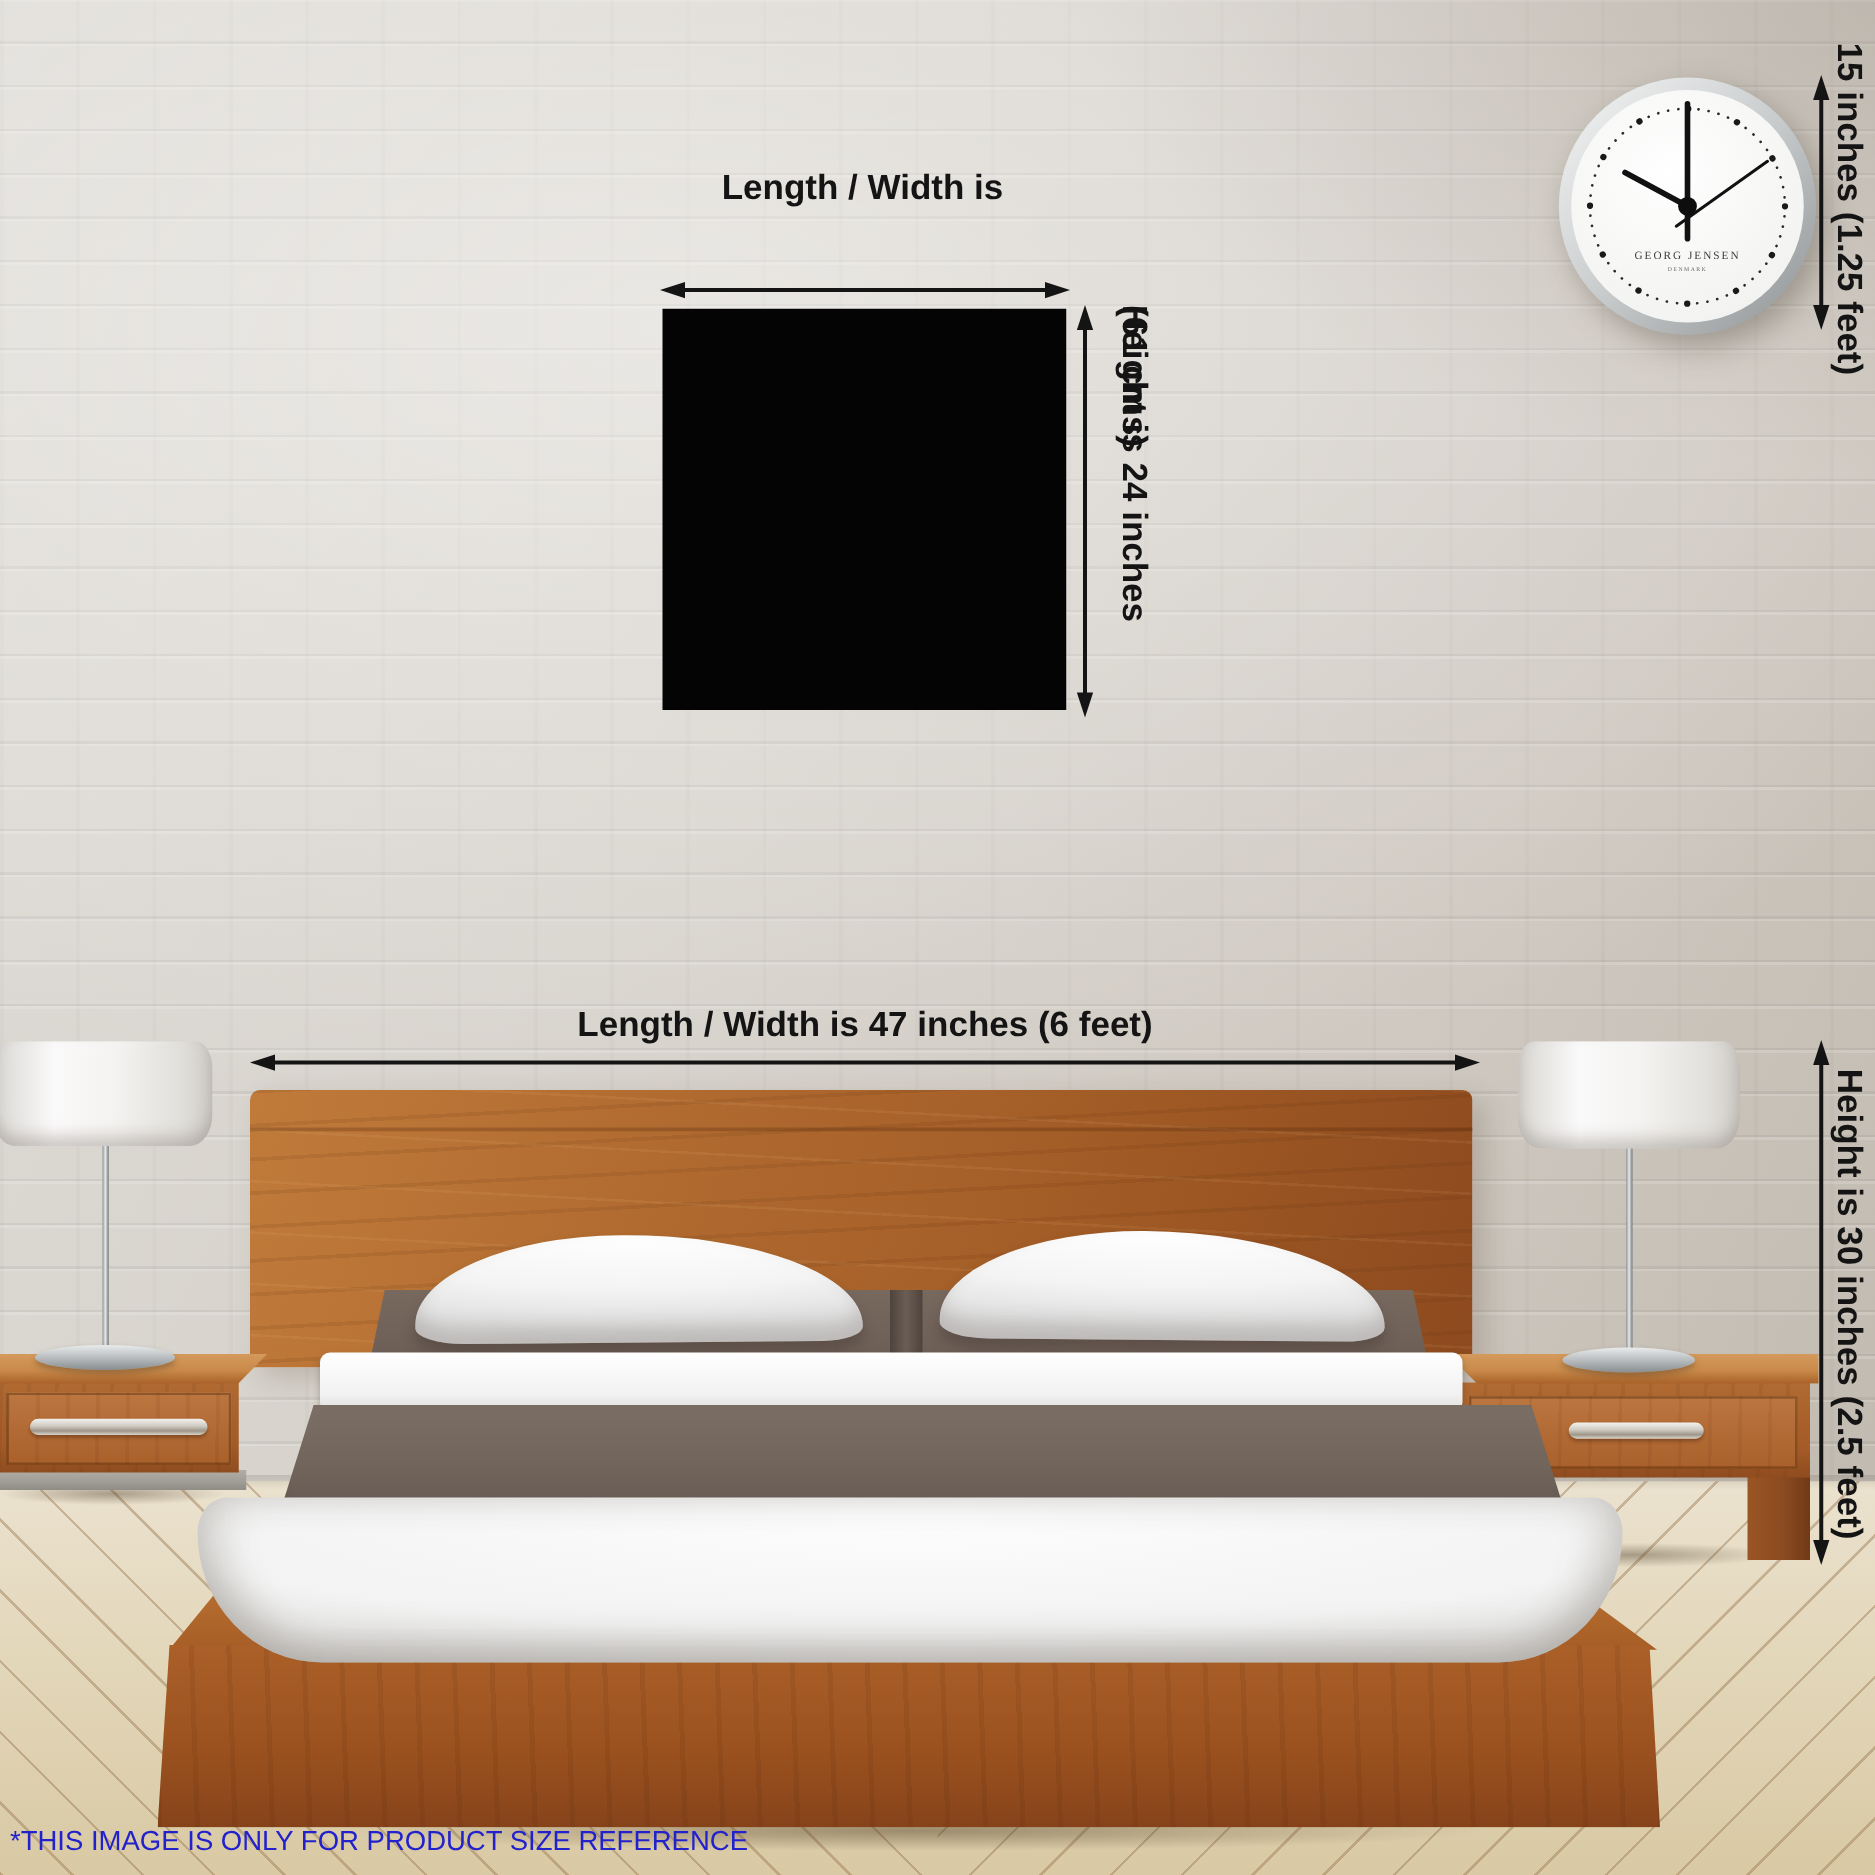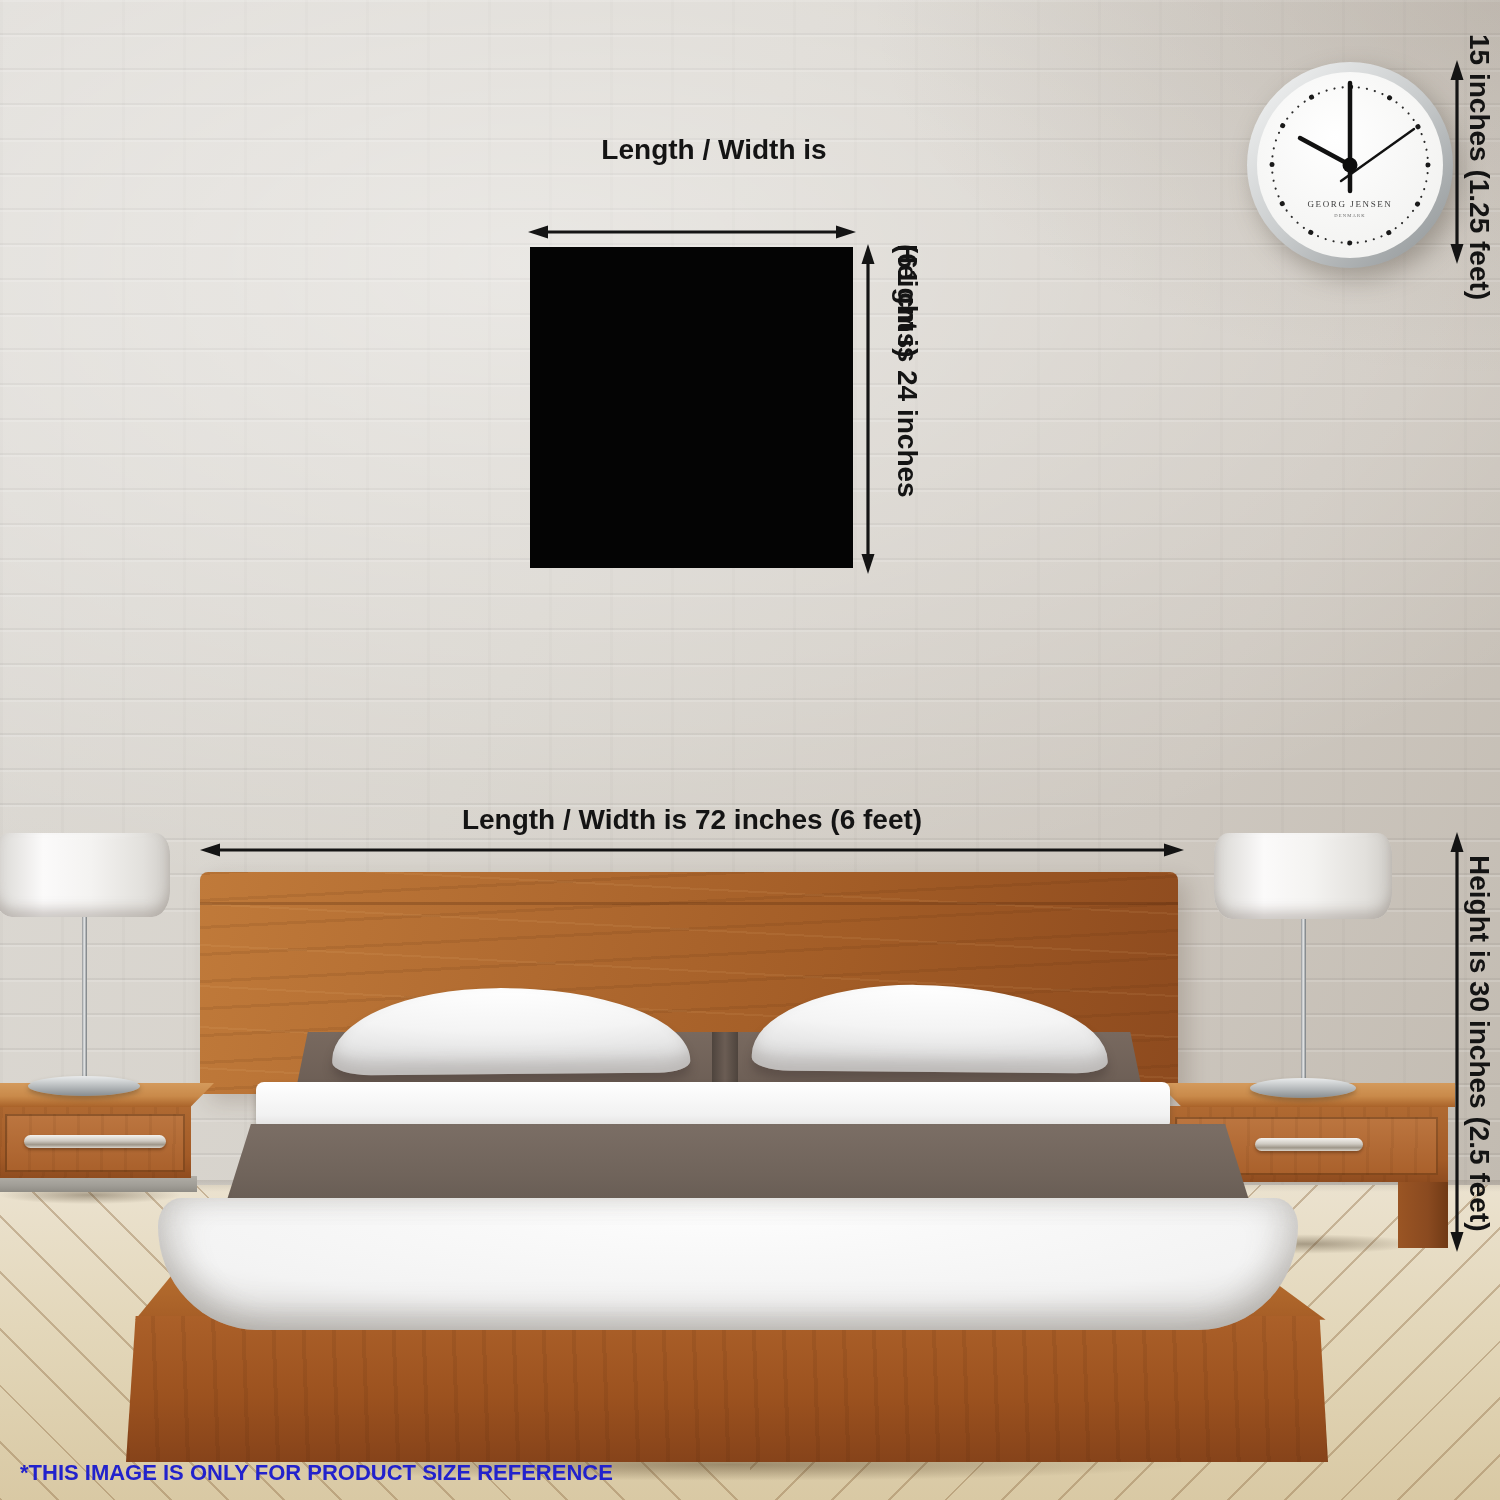--- a/index.html
+++ b/index.html
@@ -127,21 +127,21 @@
 
   
   .product-square{left:530px;top:247px;width:323px;height:321px;background:#040404;}
 
   
   .anno{color:#141414;font-weight:bold;font-size:28px;line-height:35px;z-index:50;}
   .anno-center{text-align:center;}
   .vertical{writing-mode:vertical-lr;text-orientation:mixed;text-align:center;line-height:35px;}
   .vline{display:block;}
   .arrow-svg{z-index:50;}
-  .disclaimer{left:20px;top:1460px;width:900px;color:#2222cc;font-weight:bold;font-size:22px;z-index:50;}
+  .disclaimer{left:8px;top:1460px;width:900px;color:#2222cc;font-weight:normal;font-size:22px;z-index:50;}
 
   
   .clock-wrap{left:1242px;top:57px;width:216px;height:216px;z-index:6;
     filter:drop-shadow(7px 10px 12px rgba(70,60,50,0.35));}
 </style>
 </head>
 <body>
 
 <div class="scene">
 
@@ -216,40 +216,40 @@
         <line x1="0" y1="26" x2="0" y2="-82" stroke-width="4.5"></line>
         <line x1="0" y1="0" x2="-50" y2="-27" stroke-width="4.5"></line>
         <line x1="-9" y1="16" x2="64" y2="-36" stroke-width="2.4"></line>
       </g>
       <circle cx="108" cy="108" r="7.5" fill="#0d0d0d"></circle>
     </svg>
   </div>
 
   <div class="product-square" style="z-index:40;"></div>
 
-  <div class="anno anno-center" style="left:444px;top:132px;width:540px;">
+  <div class="anno anno-center" style="left:420px;top:132px;width:540px;">
     <div style="position:relative;">Length / Width is</div>
   </div>
   <svg class="arrow-svg" style="left:528px;top:222px;" width="328" height="20" viewBox="0 0 328 20">
     <line x1="15" y1="10" x2="313" y2="10" stroke="#141414" stroke-width="3.2"></line>
     <polygon points="0,10 20,3.5 20,16.5" fill="#141414"></polygon>
     <polygon points="328,10 308,3.5 308,16.5" fill="#141414"></polygon>
   </svg>
 
   <svg class="arrow-svg" style="left:858px;top:244px;" width="20" height="330" viewBox="0 0 20 330">
     <line x1="10" y1="15" x2="10" y2="315" stroke="#141414" stroke-width="3.2"></line>
     <polygon points="10,0 3.5,20 16.5,20" fill="#141414"></polygon>
     <polygon points="10,330 3.5,310 16.5,310" fill="#141414"></polygon>
   </svg>
   <div class="anno vertical" style="left:890px;top:244px;height:330px;width:78px;">
     <span class="vline">Height is 24 inches</span>
     <span class="vline">(61 cms)</span>
   </div>
 
-  <div class="anno anno-center" style="left:292px;top:802px;width:800px;">Length / Width is 72 inches (6 feet)</div>
+  <div class="anno anno-center" style="left:292px;top:802px;width:800px;">Length / Width is 47 inches (6 feet)</div>
   <svg class="arrow-svg" style="left:200px;top:840px;" width="984" height="20" viewBox="0 0 984 20">
     <line x1="15" y1="10" x2="969" y2="10" stroke="#141414" stroke-width="3.2"></line>
     <polygon points="0,10 20,3.5 20,16.5" fill="#141414"></polygon>
     <polygon points="984,10 964,3.5 964,16.5" fill="#141414"></polygon>
   </svg>
 
   <svg class="arrow-svg" style="left:1447px;top:832px;" width="20" height="420" viewBox="0 0 20 420">
     <line x1="10" y1="15" x2="10" y2="405" stroke="#141414" stroke-width="3.2"></line>
     <polygon points="10,0 3.5,20 16.5,20" fill="#141414"></polygon>
     <polygon points="10,420 3.5,400 16.5,400" fill="#141414"></polygon>

